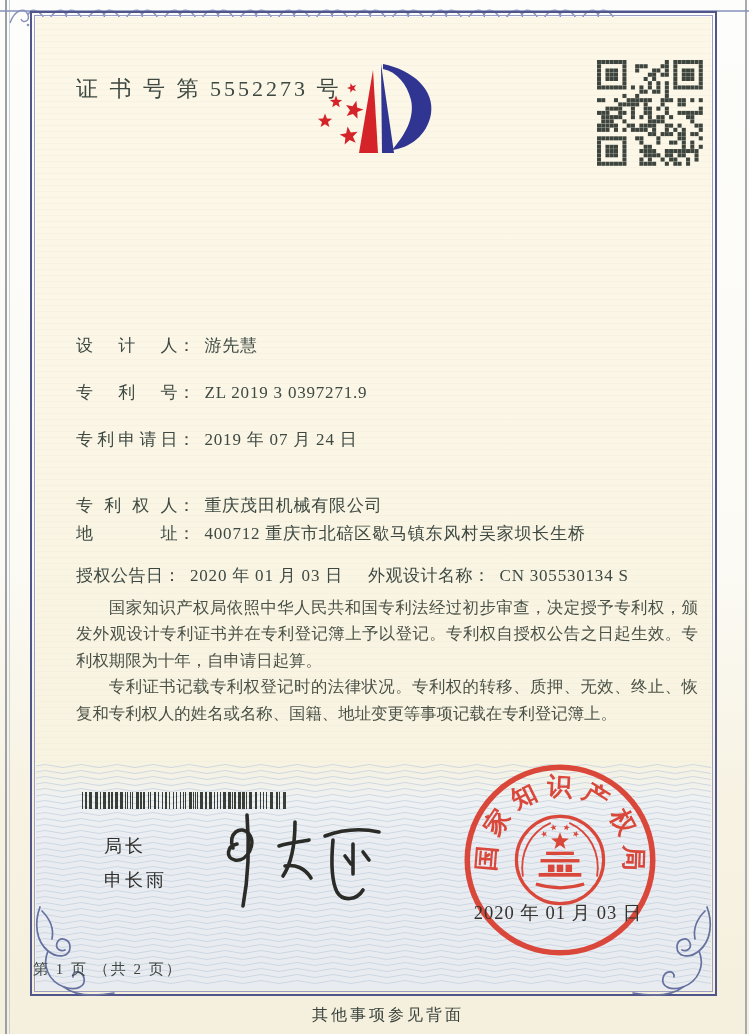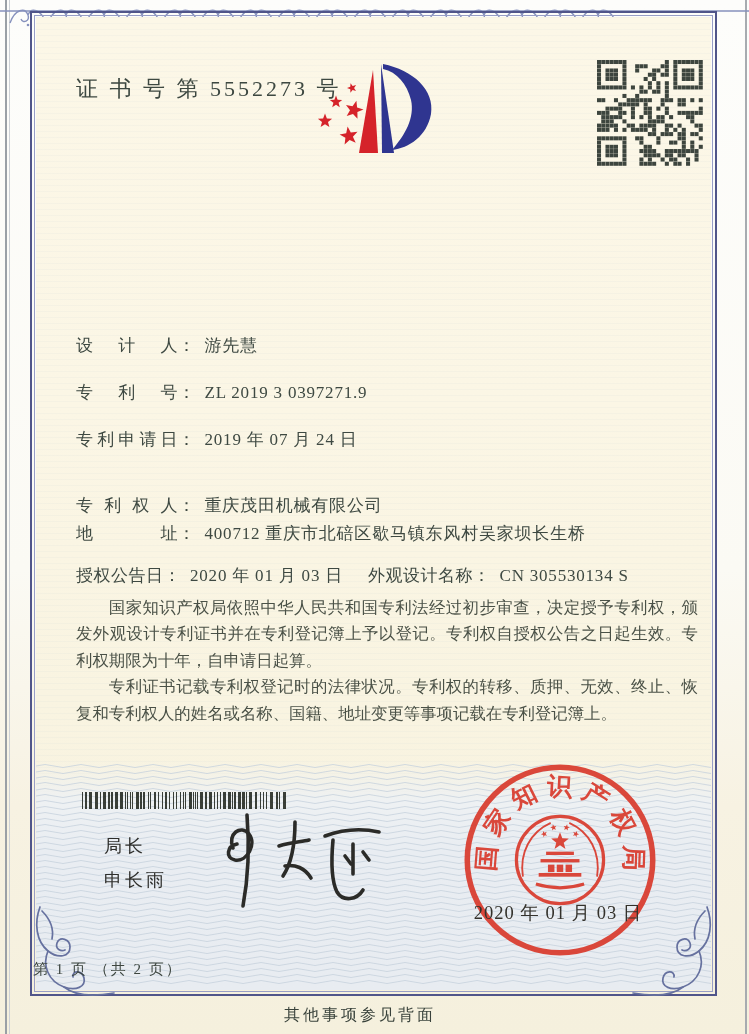--- a/index.html
+++ b/index.html
@@ -33,21 +33,21 @@
   .paras{position:absolute;left:76px;top:595px;width:622px;font-size:16.4px;line-height:26.4px;color:#4a5147;text-align:justify;}
   .paras p{margin:0;text-indent:2em;}
   #barcode-svg{position:absolute;left:82px;top:792px;opacity:0.88;}
   #barcode-svg rect{fill:#22271f;}
   .sig-block{position:absolute;left:104px;top:829px;font-size:18px;line-height:34px;color:#2e2e2b;letter-spacing:3px;}
   #signature-svg{position:absolute;left:203px;top:810px;}
   #signature-svg path{fill:none;stroke:#2b2b28;stroke-width:3.6;stroke-linecap:round;stroke-linejoin:round;}
   #seal-svg{position:absolute;left:458px;top:758px;opacity:0.92;}
   .seal-date{position:absolute;left:450px;top:900px;width:216px;text-align:center;font-size:18.5px;color:#33312b;letter-spacing:1px;white-space:nowrap;z-index:6;}
   .page-num{position:absolute;left:33px;top:960px;width:683px;font-size:15px;color:#3c453f;letter-spacing:2px;z-index:5;}
-  .back-note{position:absolute;left:0px;top:1005px;width:720px;text-align:center;font-size:16px;color:#39423b;letter-spacing:3px;}
+  .back-note{position:absolute;left:0px;top:1005px;width:720px;text-align:center;font-size:16px;color:#39423b;letter-spacing:3px;padding-left:28px;}
   #scroll-top-svg{position:absolute;left:0;top:0;}
   #scroll-top-svg path{fill:none;stroke:#8691bd;stroke-width:1.4;}
   .flourish{position:absolute;z-index:4;}
   .flourish path{fill:none;stroke:#66719f;stroke-width:1.7;stroke-linecap:round;}
   .flourish.br{transform:scaleX(-1);}
   #qr-svg{position:absolute;left:597px;top:60px;}
   #qr-svg rect{fill:#3d453e;}
   #logo-svg{position:absolute;left:299px;top:42px;}
   .z3{z-index:3;}
 </style>

